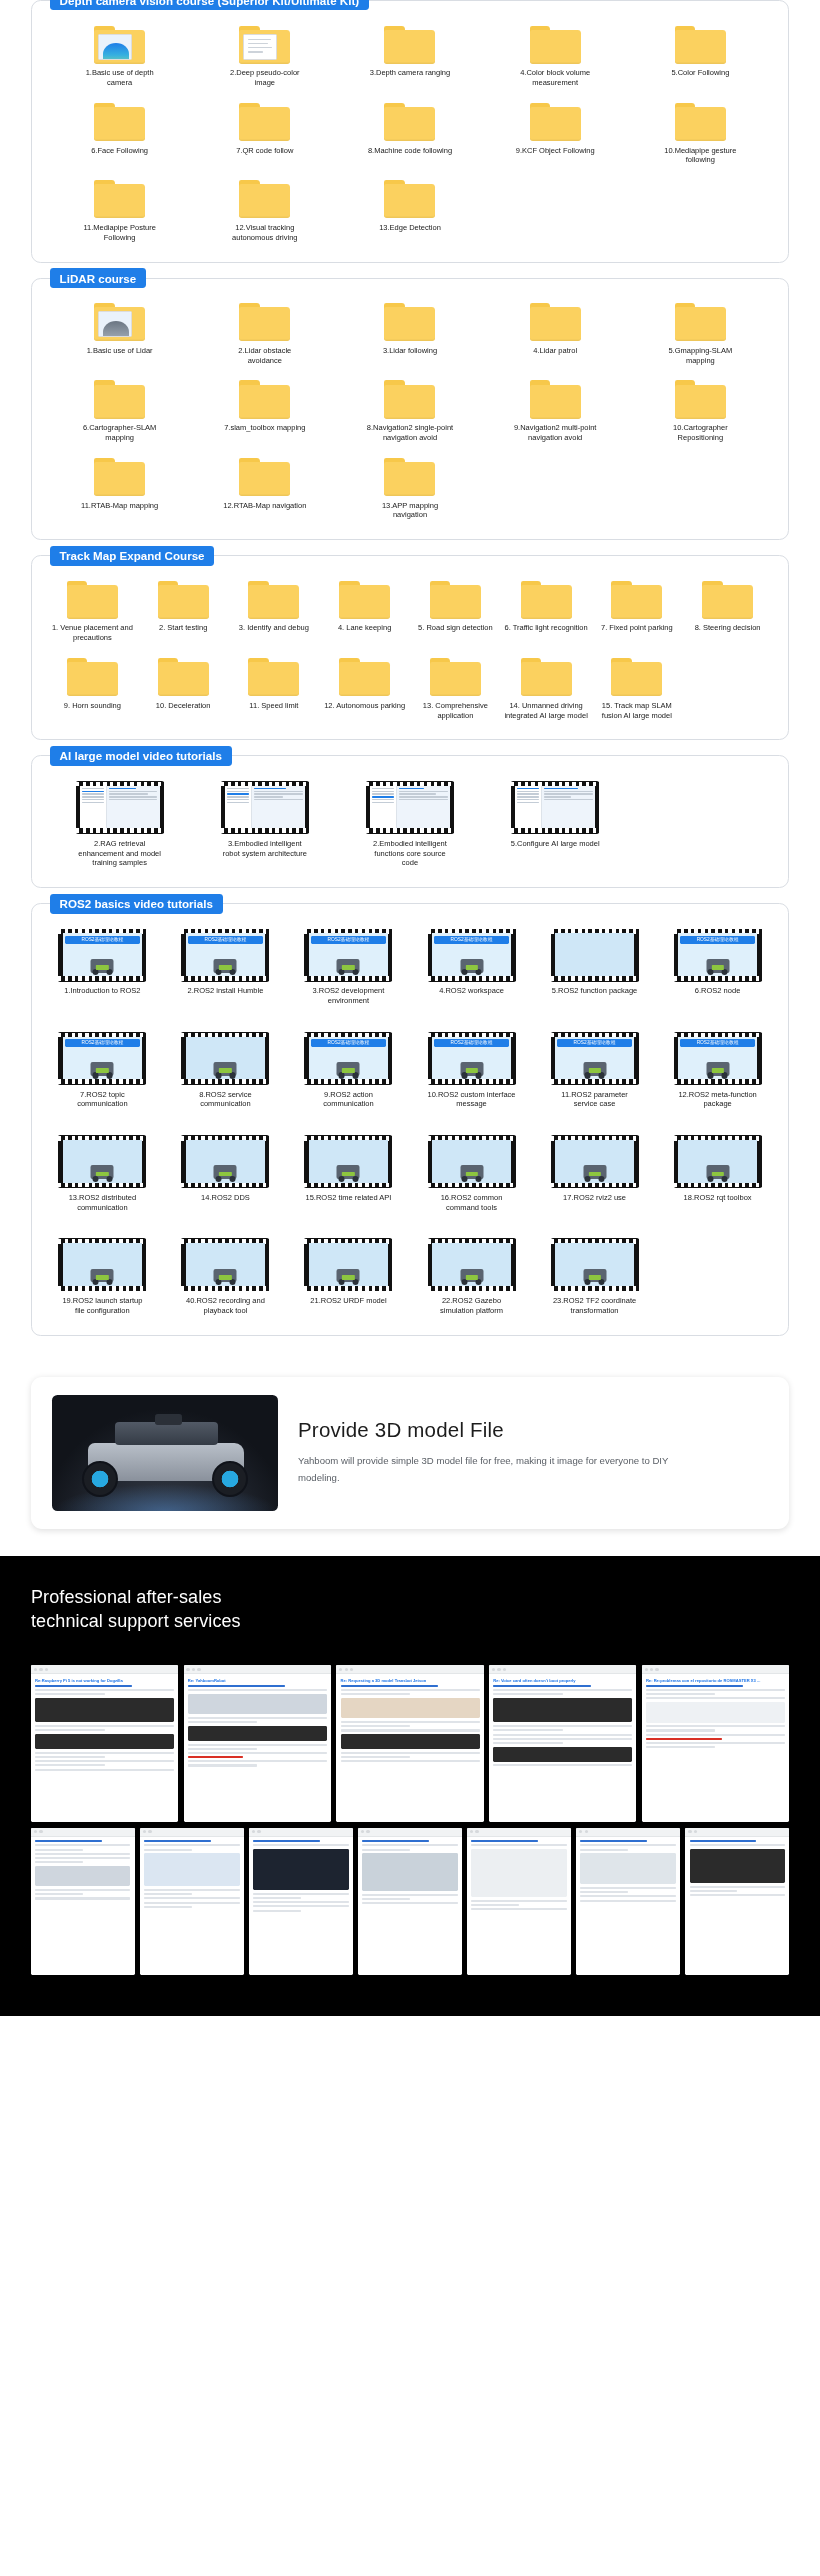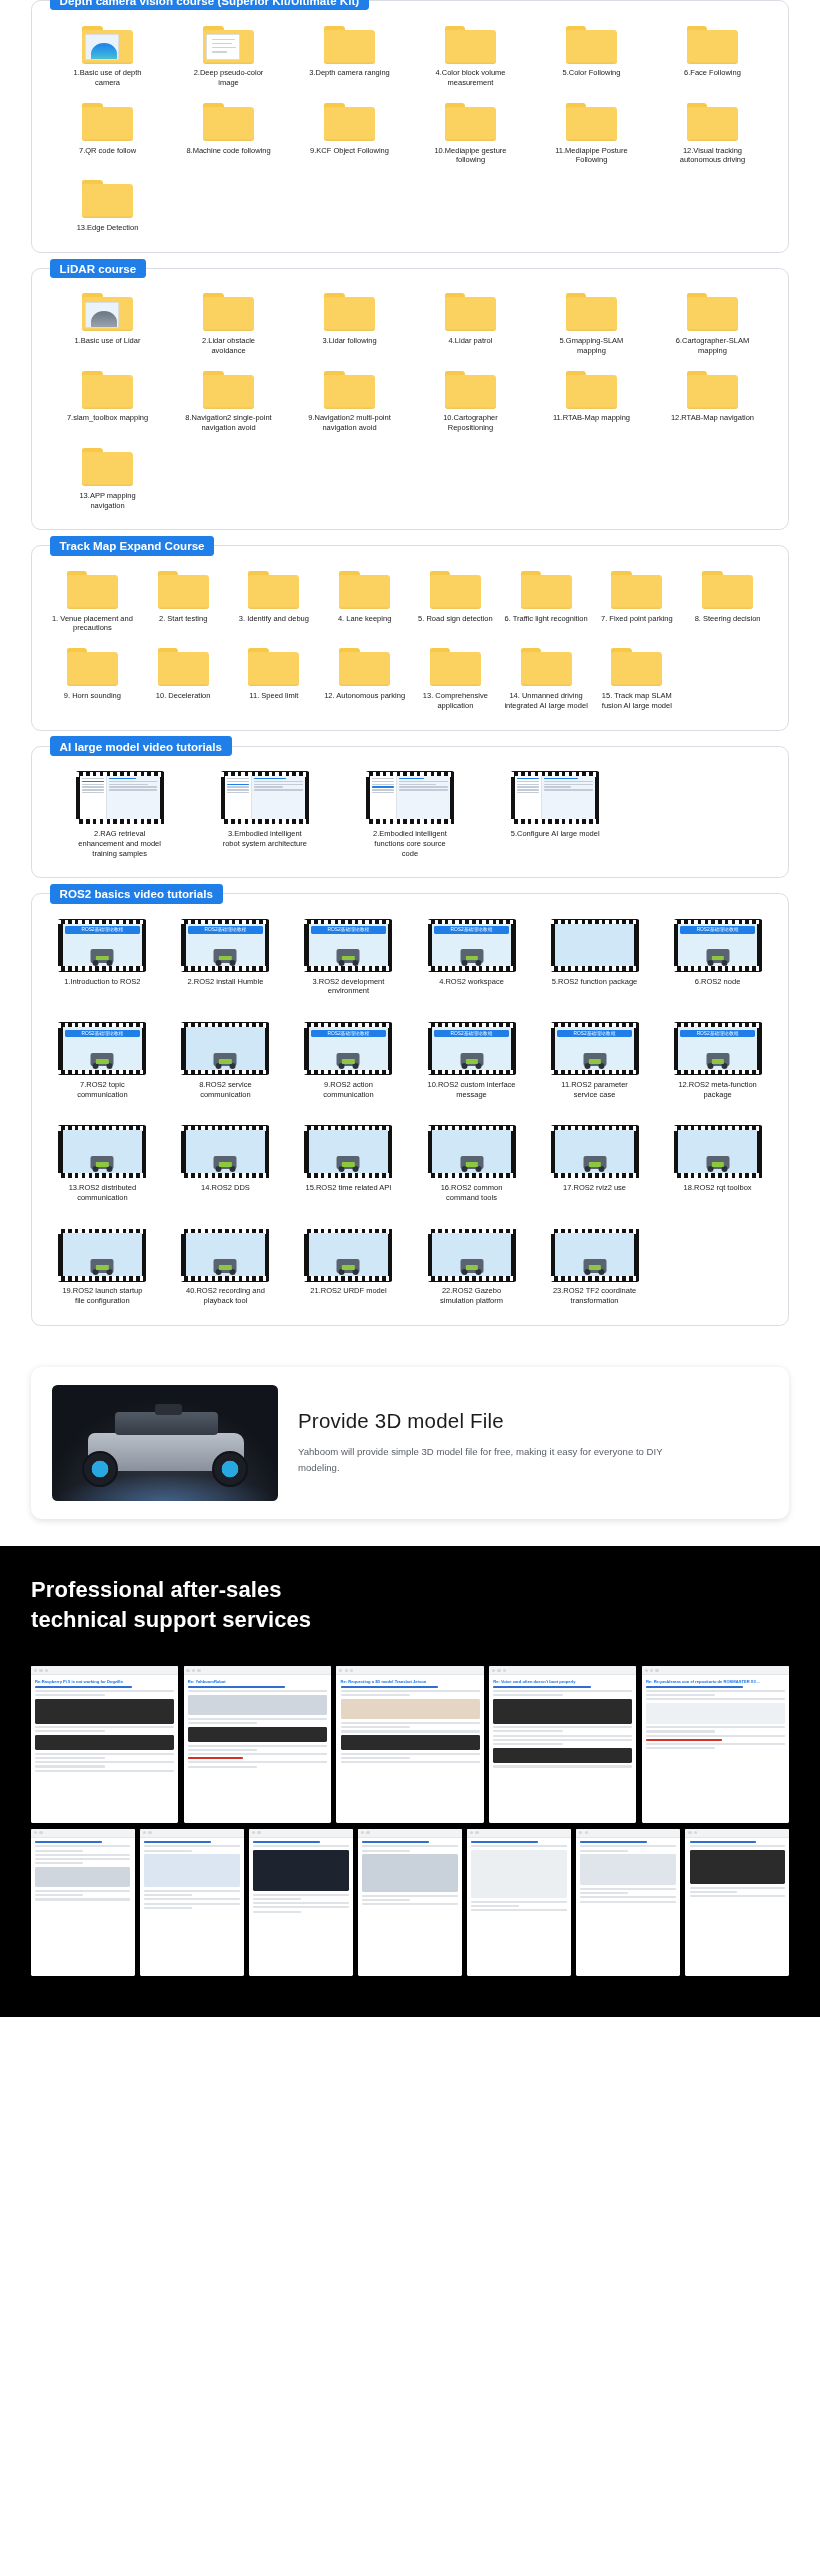--- a/index.html
+++ b/index.html
@@ -32,21 +32,21 @@
     background: #1f7ee8;
     color: #fff;
     font-size: 11.6px;
     font-weight: bold;
     padding: 3.4px 9.6px;
     border-radius: 3.4px;
     white-space: nowrap;
   }
   .grid {
     display: grid;
-    grid-template-columns: repeat(6, 1fr);
+    grid-template-columns: repeat(5, 1fr);
     gap: 4.1px 2.7px;
   }
   .grid.g5 { grid-template-columns: repeat(5, 1fr); }
   .grid.g6 { grid-template-columns: repeat(6, 1fr); gap: 15px; }
   .item {
     display: flex;
     flex-direction: column;
     align-items: center;
     padding: 4.1px 1.4px 6.8px 1.4px;
   }
@@ -187,21 +187,21 @@
     background: radial-gradient(ellipse at 50% 100%, rgba(80,140,210,.45), transparent 70%);
   }
   .model-text h2 { margin: 0 0 11px 0; font-size: 20.5px; font-weight: normal; color:#1c1c1c; letter-spacing:0.2px;}
   .model-text p { margin:0; font-size: 9.6px; line-height: 1.75; color:#5a5f66; max-width: 383px; }
 
   
   .dark {
     background: #000; color:#fff; padding: 29px 31px 41px 31px;
   }
   .dark h2 {
-    margin:0 0 32px 0; font-size: 22px; line-height:1.35; font-weight:bold; letter-spacing:0.1px;
+    margin:0 0 32px 0; font-size: 18px; line-height:1.35; font-weight:normal; letter-spacing:0.1px;
   }
   .shots-row { display:flex; gap:5.5px; }
   .shot-card {
     flex:1; background:#fff; border-radius:1.4px; overflow:hidden;
     height: 157px; position:relative; padding:4.1px; color:#333;
   }
   .shot-card .hdr {
     height: 9px; background:#f1f3f4; border-bottom:0.7px solid #e3e6e8;
     display:flex; align-items:center; gap:2.1px; padding:0 2.7px; margin:-4.1px -4.1px 3.4px -4.1px;
     font-size:4.1px; color:#5f6368;
@@ -868,21 +868,21 @@
     <div class="model-img">
       <div class="glow"></div>
       <div class="car-body"></div>
       <div class="car-top"></div>
       <div class="lidar"></div>
       <div class="wheel w1"></div>
       <div class="wheel w2"></div>
     </div>
     <div class="model-text">
       <h2>Provide 3D model File</h2>
-      <p>Yahboom will provide simple 3D model file for free, making it easy for everyone to DIY modeling.</p>
+      <p>Yahboom will provide simple 3D model file for free, making it image for everyone to DIY modeling.</p>
     </div>
   </div>
 
   <div class="dark">
     <h2>
       <span>Professional after-sales</span><br>
       <span>technical support services</span>
     </h2>
 
     <div class="shots-row">

